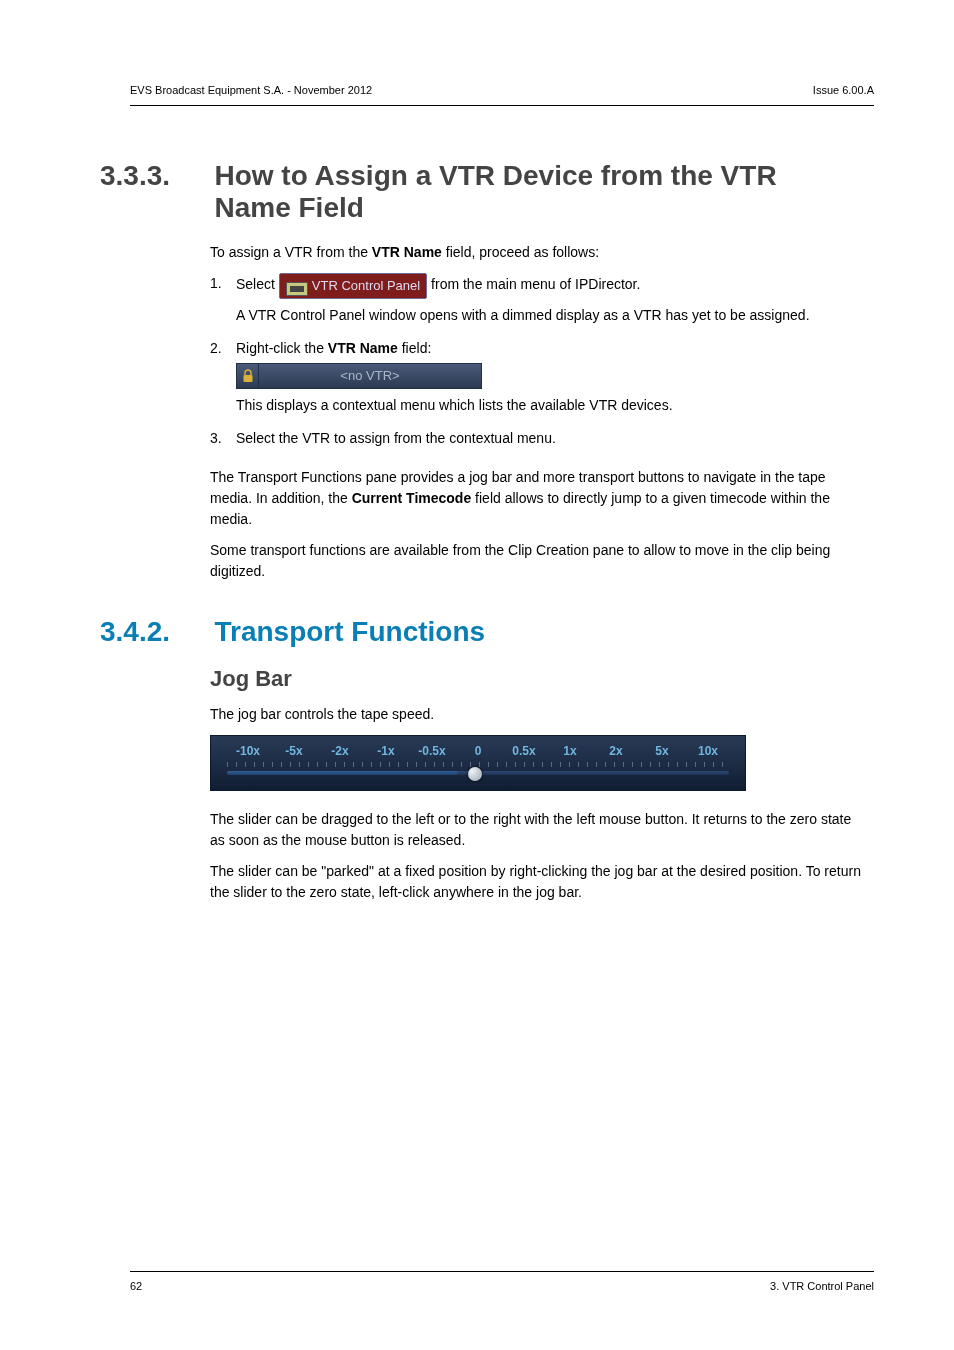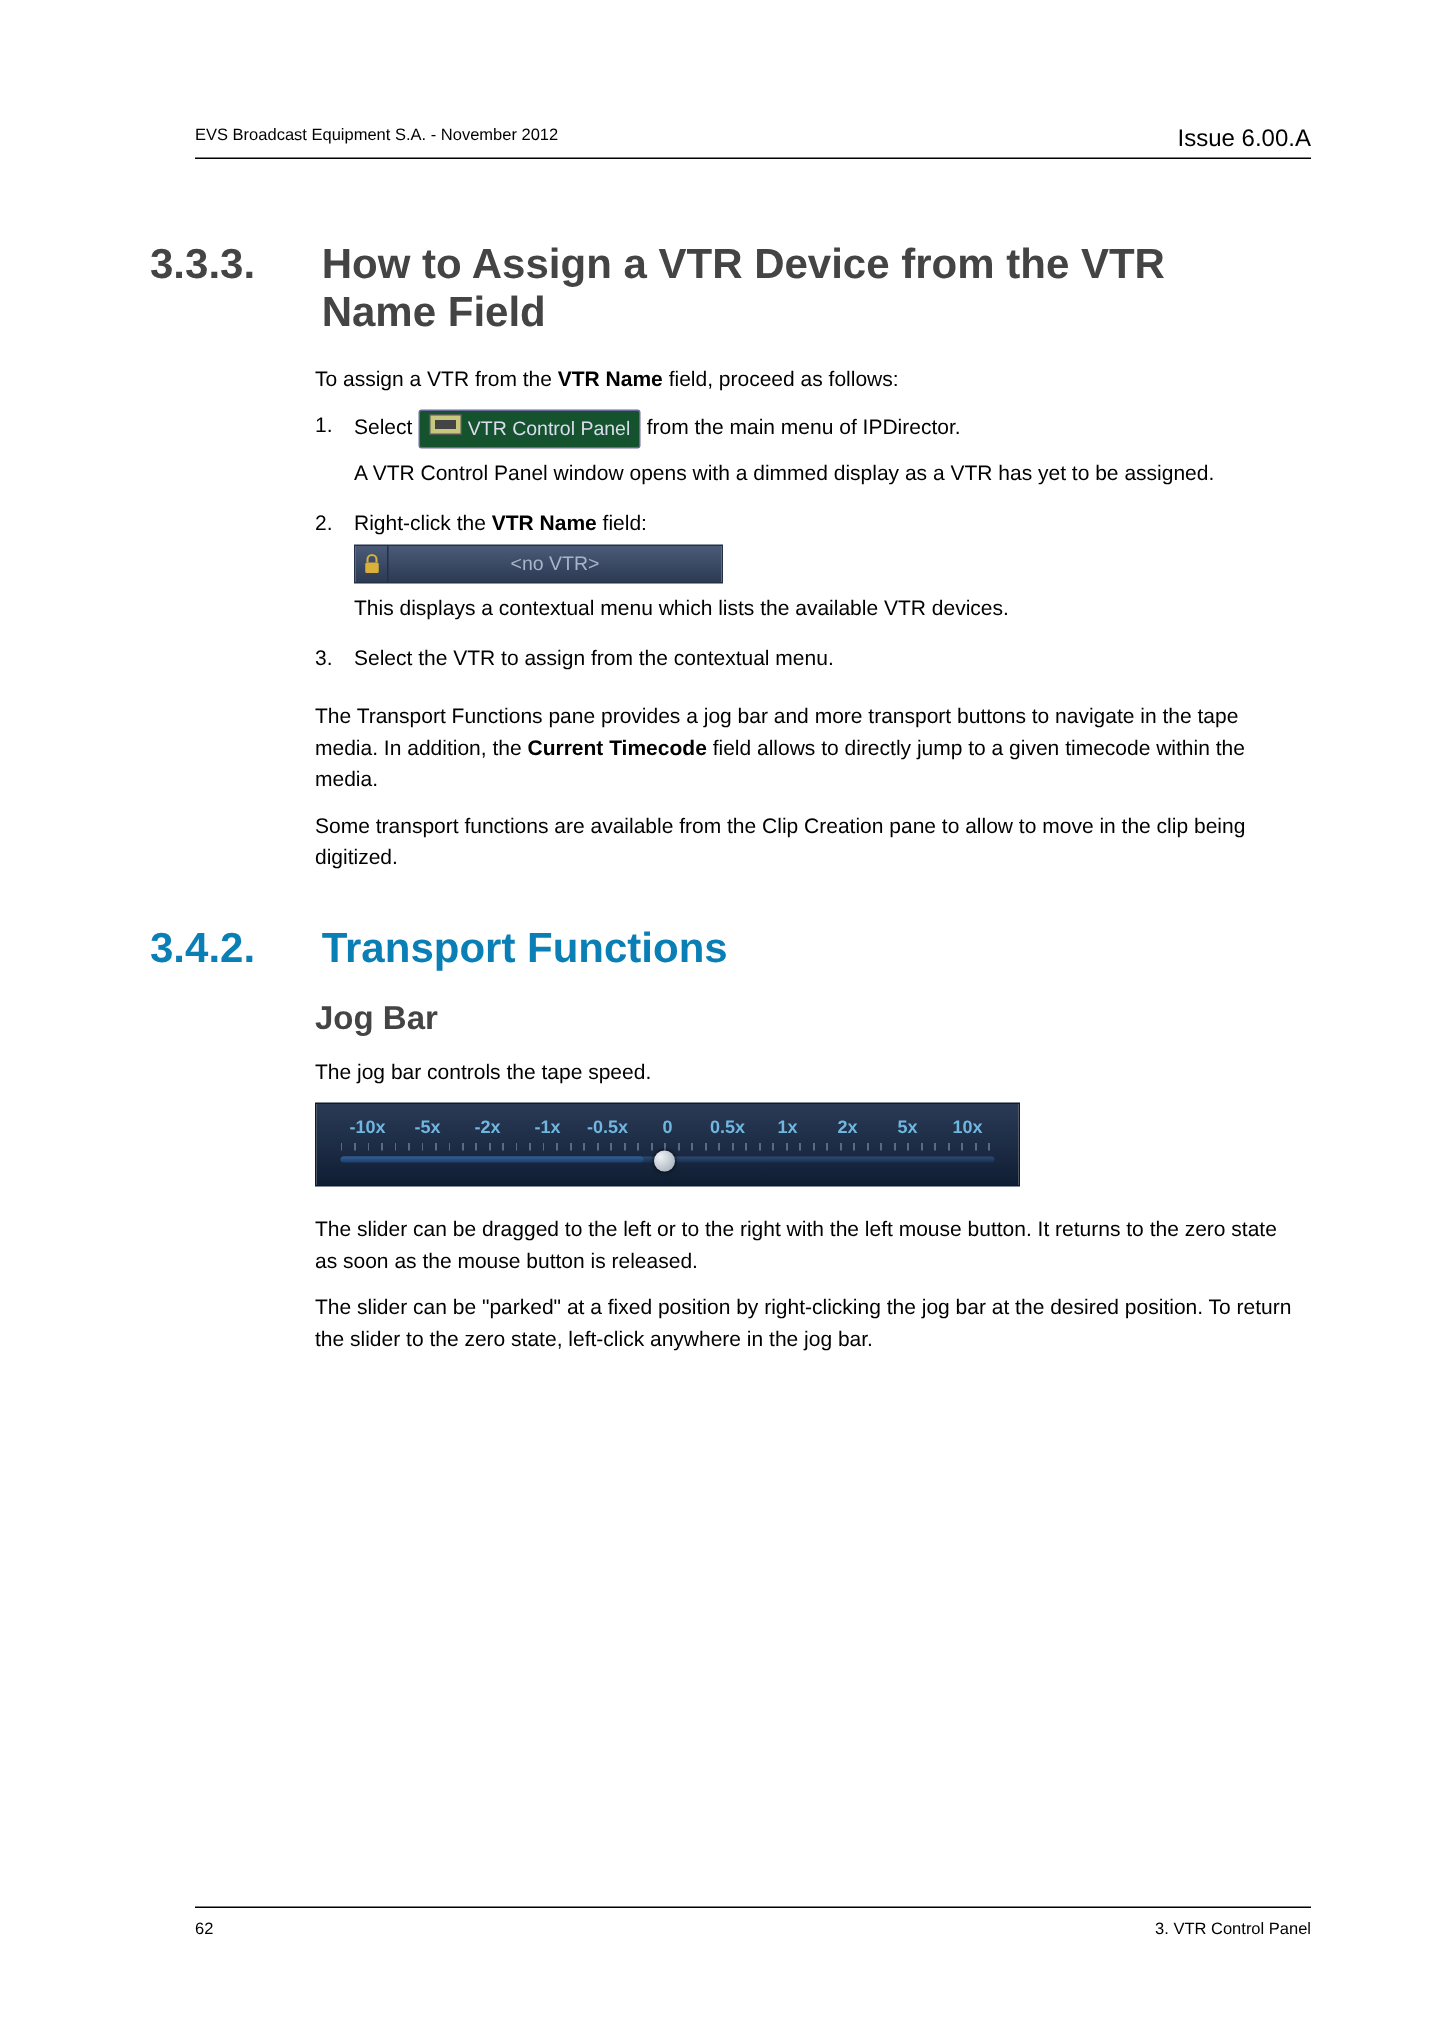--- a/index.html
+++ b/index.html
@@ -1,45 +1,45 @@
 <!DOCTYPE html>
 <html><head>
 <meta charset="utf-8">
 <style>
   * { box-sizing: border-box; margin: 0; padding: 0; }
   html, body { width: 954px; height: 1350px; background: #ffffff; font-family: Arial, Helvetica, sans-serif; color: #000; }
   .page { width: 954px; height: 1350px; position: relative; padding: 0; }
   .header-line { position: absolute; top: 105px; left: 130px; right: 80px; border-top: 1px solid #000; }
   .header-left { position: absolute; top: 84px; left: 130px; font-size: 11px; color: #000; }
-  .header-right { position: absolute; top: 84px; right: 80px; font-size: 16px; color: #000; padding-left: 16px; }
+  .header-right { position: absolute; top: 84px; right: 80px; font-size: 11px; color: #000; padding-left: 16px; }
   .content { position: absolute; top: 160px; left: 100px; right: 92px; }
   .sec-num { display: inline-block; width: 110px; vertical-align: top; font-size: 28px; font-weight: bold; color: #444; }
   .sec-num-h1 { display: inline-block; width: 110px; vertical-align: top; font-size: 34px; font-weight: bold; color: #0a7fb5; }
   .sec-num-h2 { display: inline-block; width: 110px; vertical-align: top; font-size: 28px; font-weight: bold; color: #0a7fb5; }
   .h3-title { display: inline-block; vertical-align: top; font-size: 28px; font-weight: bold; color: #444; max-width: 620px; }
   .h1-title { display: inline-block; vertical-align: top; font-size: 34px; font-weight: bold; color: #0a7fb5; }
   .h2-title { display: inline-block; vertical-align: top; font-size: 28px; font-weight: bold; color: #0a7fb5; }
   .h4-title { font-size: 22px; font-weight: bold; color: #444; margin-left: 110px; margin-top: 18px; margin-bottom: 12px; }
   .body-block { margin-left: 110px; margin-top: 18px; font-size: 14px; line-height: 1.5; color: #000; }
   .body-block p { margin-bottom: 10px; }
   .body-block ol { list-style: none; padding: 0; }
   .body-block ol > li { position: relative; padding-left: 26px; margin-bottom: 12px; }
   .body-block ol > li .num { position: absolute; left: 0; top: 0; }
   .li-body { }
   .li-body p { margin-top: 6px; margin-bottom: 6px; }
-  .vtr-button { display: inline-flex; align-items: flex-start; background: #14532d; color: #dcdcf0; font-size: 13px; padding: 2px 6px; border: 1px solid #6a6a9a; border-radius: 2px; vertical-align: middle; }
+  .vtr-button { display: inline-flex; align-items: flex-end; background: #7f1d1d; color: #dcdcf0; font-size: 13px; padding: 2px 6px; border: 1px solid #6a6a9a; border-radius: 2px; vertical-align: middle; }
   .vtr-button .icon-box { display: inline-block; width: 22px; height: 14px; background: #c7c77d; margin-right: 4px; border: 1px solid #555; position: relative; }
   .vtr-button .icon-box::after { content: ""; position: absolute; left: 3px; top: 3px; width: 14px; height: 6px; background: #444; }
   .vtr-namebar { display: inline-flex; align-items: center; width: 246px; height: 26px; background: linear-gradient(#4a5a78, #2c3a52); border: 1px solid #223048; margin-top: 4px; }
   .vtr-namebar .lock { width: 22px; height: 100%; display: flex; align-items: center; justify-content: center; color: #d8b03a; font-size: 14px; border-right: 1px solid #223048; }
   .vtr-namebar .label { flex: 1; text-align: center; color: #a8b4c8; font-size: 13px; }
   .heading-row { margin-top: 0; }
   .heading-row.h1 { margin-top: 40px; margin-bottom: 10px; }
   .heading-row.h2 { margin-top: 34px; margin-bottom: 6px; }
-  .jogbar { margin-left: 110px; margin-top: 10px; width: 470px; background: linear-gradient(#2a3a55, #1b2a42 60%, #0f1d32); padding: 8px 10px 14px 10px; border: 1px solid #0c1a2e; }
+  .jogbar { margin-left: 110px; margin-top: 10px; width: 536px; background: linear-gradient(#2a3a55, #1b2a42 60%, #0f1d32); padding: 8px 10px 14px 10px; border: 1px solid #0c1a2e; }
   .jogbar-labels { display: flex; justify-content: space-between; color: #6fb6e0; font-size: 12px; font-weight: bold; padding: 0 4px 4px 4px; }
   .jogbar-labels span { flex: 1; text-align: center; }
   .jogbar-track { position: relative; height: 14px; }
   .jogbar-ticks { position: absolute; top: 0; left: 6px; right: 6px; height: 5px; background-image: repeating-linear-gradient(to right, #5a6a82 0 1px, transparent 1px 9px); }
   .jogbar-line { position: absolute; top: 9px; left: 6px; right: 6px; height: 4px; background: linear-gradient(#2d4a72, #1a3052); border-radius: 2px; }
   .jogbar-line-left { position: absolute; top: 9px; left: 6px; width: 45%; height: 4px; background: linear-gradient(#2f5f9a, #1d3f68); border-radius: 2px; }
   .jogbar-knob { position: absolute; top: 5px; left: 48%; width: 14px; height: 14px; border-radius: 50%; background: radial-gradient(circle at 30% 30%, #eef2f6, #9aa6b2); box-shadow: 0 0 3px #000; }
   .footer-line { position: absolute; bottom: 78px; left: 130px; right: 80px; border-top: 1px solid #000; }
   .footer-left { position: absolute; bottom: 58px; left: 130px; font-size: 11px; }
   .footer-right { position: absolute; bottom: 58px; right: 80px; font-size: 11px; }

